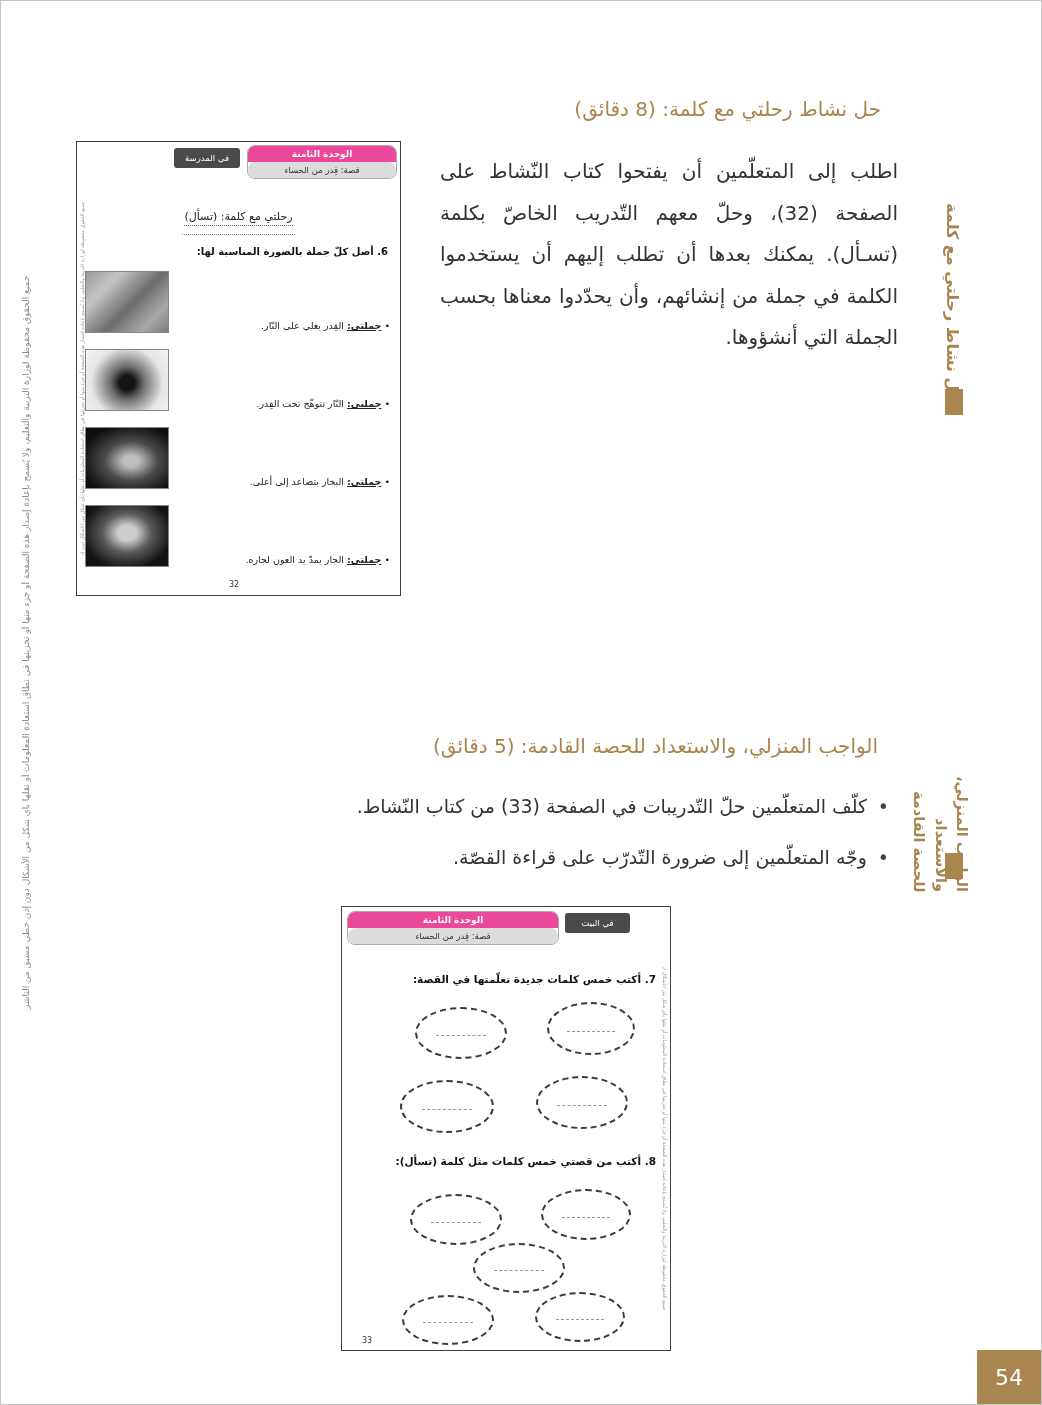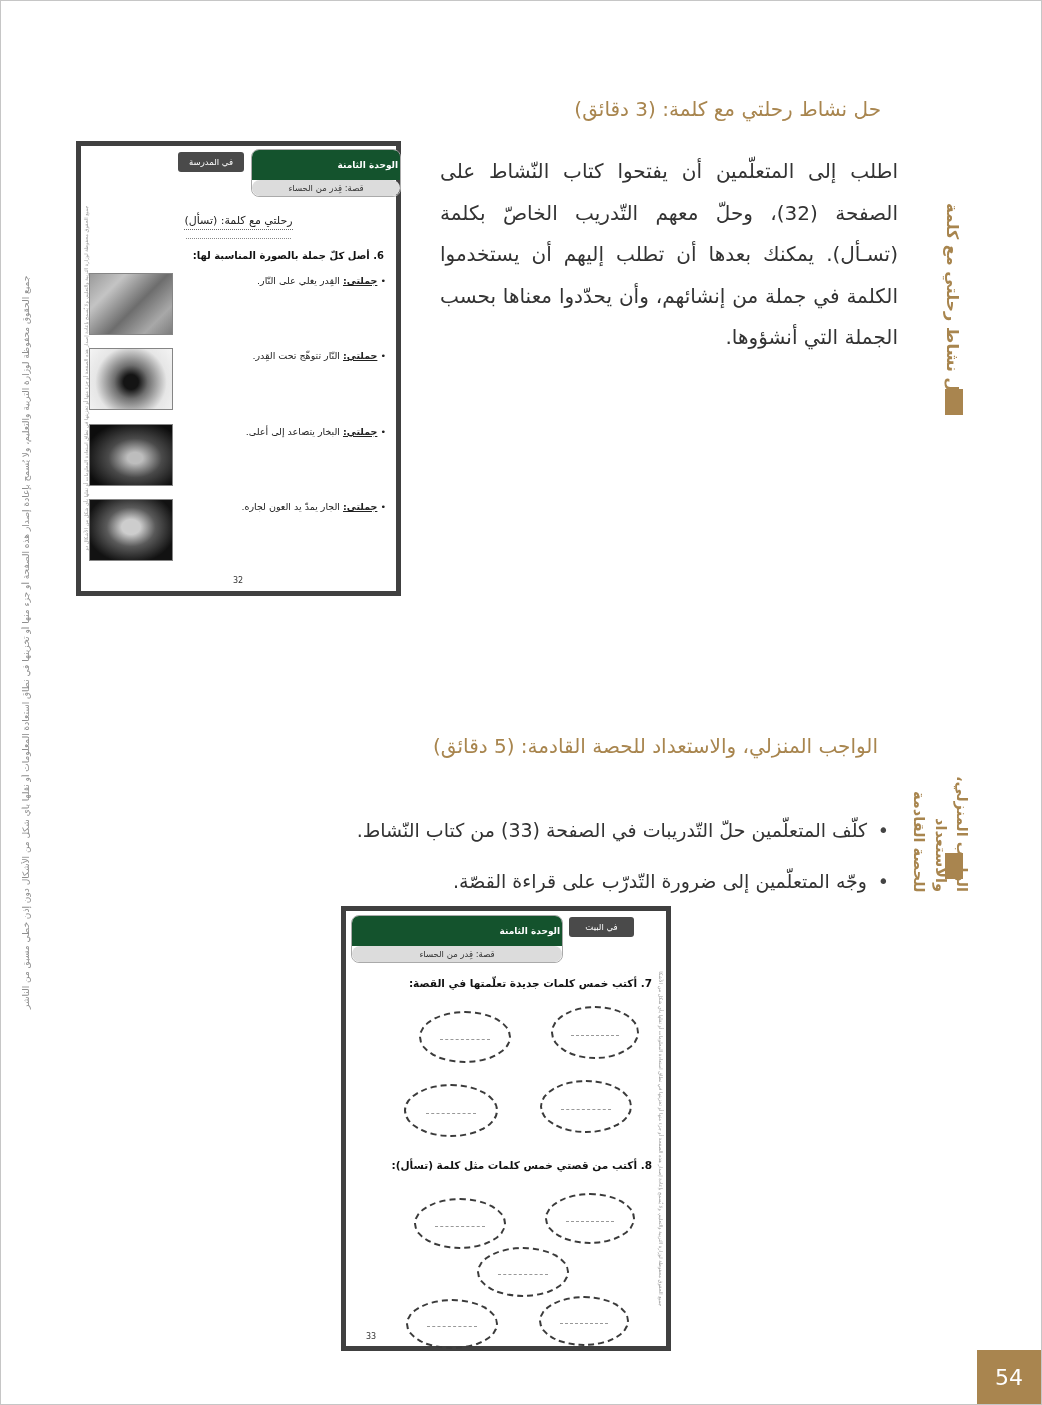--- a/index.html
+++ b/index.html
@@ -10,21 +10,21 @@
 
   
   .h-brown { position:absolute; font-size:20px; color:#a8854e; direction:rtl; white-space:nowrap; }
   .h1 { top:96px; right:160px; }
   .h2 { top:733px; right:163px;margin-left:7px; }
 
   .para { position:absolute; top:150px; right:143px; width:458px; font-size:20px;
           line-height:2.08; color:#333; text-align:justify; direction:rtl; }
 
   .bullets { position:absolute; top:788px; right:150px; width:610px; direction:rtl;
-             font-size:19px; color:#333;margin-top:24px; }
+             font-size:19px; color:#333; }
   .bullet-line { position:relative; padding-right:24px; margin-bottom:17px; line-height:1.8; }
   .bullet-line::before { content:"•"; position:absolute; right:2px; top:0; color:#444; }
 
   
   .side-label { position:absolute; writing-mode:vertical-rl; font-weight:bold;
                 color:#a8854e; direction:rtl; }
   .side1 { left:942px; top:192px; height:210px; font-size:16px; line-height:1.2; }
   .side2 { left:906px; top:726px; height:165px; font-size:14.5px; line-height:1.5; }
   .side2 div { white-space:nowrap; }
   .side-square { position:absolute; width:18px; height:26px; background:#a9854f; }
@@ -34,45 +34,45 @@
   
   .left-copy { position:absolute; left:20px; top:275px; height:845px; width:14px;
                writing-mode:vertical-rl; transform:rotate(180deg); font-size:9px;
                color:#8e8e8e; overflow:hidden; white-space:nowrap; }
 
   
   .badge { position:absolute; right:0; bottom:0; width:64px; height:54px; background:#a9854f;
            color:#fff; font-size:22px; display:flex; align-items:center; justify-content:center; }
 
   
-  .wb { position:absolute; background:#fff; border:5px solid #404040; direction:rtl; }
+  .wb { position:absolute; background:#fff; border:1px solid #404040; direction:rtl; }
   .wb-tab { position:absolute; height:20px; background:#4a4a4a; color:#fff; font-size:8.5px;
             display:flex; align-items:center; justify-content:center; border-radius:3px; }
   .wb-unit { position:absolute; border:1px solid #aaa; border-radius:8px; overflow:hidden; }
-  .wb-unit .l1 { background:#14532d; color:#fff; font-size:9px; font-weight:bold;
-                 padding:10px 2px; white-space:nowrap; }
+  .wb-unit .l1 { background:#ec4899; color:#fff; font-size:9px; font-weight:bold;
+                 text-align:center; padding:3px 2px; white-space:nowrap; }
   .wb-unit .l2 { background:#dcdcdc; color:#333; font-size:8.5px; text-align:center;
                  padding:3px 2px; white-space:nowrap;border-radius:8px; }
   .wb-pagenum { position:absolute; font-size:8px; color:#333; }
   .wb-microcopy { position:absolute; top:60px; bottom:40px; width:9px; writing-mode:vertical-rl;
                   font-size:5px; color:#9a9a9a; overflow:hidden; white-space:nowrap; }
 
   
   .wb32 { left:75px; top:140px; width:325px; height:455px; }
   .wb32 .wb-tab  { top:6px; left:97px; width:66px; }
   .wb32 .wb-unit { top:3px; left:170px; width:150px; }
   .wb-activity { position:absolute; top:68px; left:0; right:0; text-align:center;
                  font-size:11px; color:#222; }
   .wb-activity span { border-bottom:1px dotted #666; padding-bottom:2px; }
   .wb-dotline { position:absolute; top:92px; left:105px; right:105px; border-top:1.5px dotted #888; }
   .wb-ex { position:absolute; font-size:10px; font-weight:bold; color:#111; direction:rtl; }
   .ex6 { top:104px; right:12px; }
   .wb-items { position:absolute; top:127px; left:8px; right:10px; bottom:28px;
               display:flex; flex-direction:column; justify-content:space-between; }
-  .wb-item { display:flex; direction:rtl; align-items:flex-start; justify-content:space-between; height:64px; }
+  .wb-item { display:flex; direction:rtl; align-items:flex-end; justify-content:space-between; height:64px; }
   .wb-item-text { font-size:9.5px; color:#222; width:178px; text-align:right; line-height:1.6; }
   .wb-item-text::before { content:"• "; }
   .wb-item-text .lead { font-weight:bold; text-decoration:underline; }
   .wb-img { width:84px; height:62px; border:1px solid #858585; }
   .img-pot   { background:linear-gradient(135deg,#9a9a9a 0%,#c4c4c4 25%,#6d6d6d 55%,#a8a8a8 80%,#7d7d7d 100%); }
   .img-burst { background:radial-gradient(circle at 50% 55%, #141414 0 14%, #6f6f6f 32%, #e6e6e6 68%, #f4f4f4 100%); }
   .img-hands { background:radial-gradient(ellipse at 50% 45%, #cdcdcd 0 16%, #5a5a5a 42%, #121212 78%); }
   .img-steam { background:radial-gradient(ellipse at 55% 55%, #bdbdbd 0 12%, #4a4a4a 42%, #0d0d0d 80%); }
   .wb32 .wb-pagenum { bottom:6px; left:152px; }
   .wb32 .wb-microcopy { left:2px; transform:rotate(180deg); }
@@ -96,21 +96,21 @@
   .ovH { left:193px; top:385px; width:90px; height:50px; }
   .ovI { left:60px;  top:388px; width:92px; height:50px; }
   .wb33 .wb-pagenum { bottom:5px; left:20px; }
   .wb33 .wb-microcopy { right:2px; }
 </style>
 </head>
 <body>
 
 <div class="canvas">
 
-  <div class="h-brown h1">حل نشاط رحلتي مع كلمة: (3 دقائق)</div>
+  <div class="h-brown h1">حل نشاط رحلتي مع كلمة: (8 دقائق)</div>
   <div class="para">اطلب إلى المتعلّمين أن يفتحوا كتاب النّشاط على الصفحة (32)، وحلّ معهم التّدريب الخاصّ بكلمة (تسـأل). يمكنك بعدها أن تطلب إليهم أن يستخدموا الكلمة في جملة من إنشائهم، وأن يحدّدوا معناها بحسب الجملة التي أنشؤوها.</div>
   <div class="side-label side1">حل نشاط رحلتي مع كلمة</div>
   <div class="side-square sq1"></div>
 
   <div class="wb wb32">
     <div class="wb-tab">في المدرسة</div>
     <div class="wb-unit">
       <div class="l1">الوحدة الثامنة</div>
       <div class="l2">قصة: قِدر من الحساء</div>
     </div>

